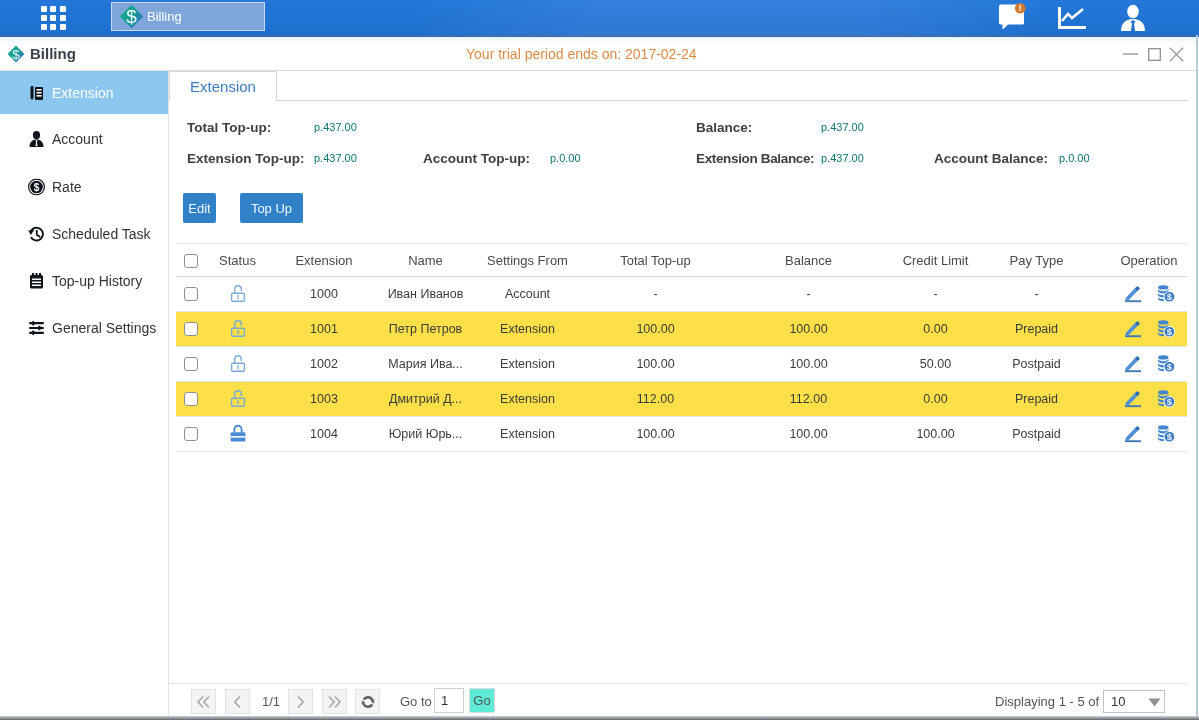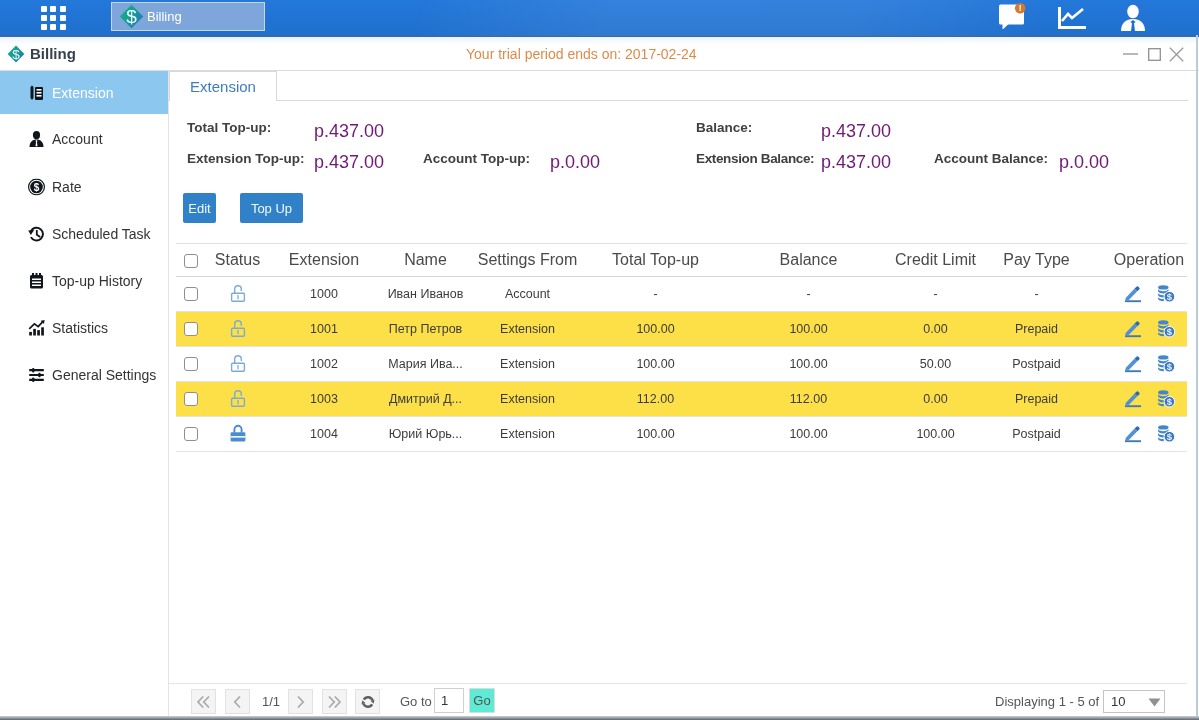--- a/index.html
+++ b/index.html
@@ -36,29 +36,29 @@
 
 
 .main { position:absolute; left:168px; top:71px; width:1019px; height:649px; background:#fff;
   border-left:1px solid #e4e4e4; }
 .tab { position:absolute; left:0px; top:0px; width:108px; height:30px; background:#fff;
   border:1px solid #d8d8d8; border-bottom:none; color:#3e7cc0; font-size:15px;
   display:flex; align-items:center; justify-content:center; }
 .tabline { position:absolute; left:108px; top:29px; width:911px; height:1px; background:#d8d8d8; }
 
 .stat-label { position:absolute; font-size:13.5px; font-weight:bold; color:#404040; white-space:nowrap; }
-.stat-val { position:absolute; font-size:18px; color:#701a75; white-space:nowrap; }
+.stat-val { position:absolute; font-size:11px; color:#0f766e; white-space:nowrap; }
 
 .btn { position:absolute; top:122px; height:30px; background:#3181c9; color:#f2f8ff; font-size:13px;
   border-radius:2px; display:flex; align-items:center; justify-content:center; }
 
 
 .tbl { position:absolute; left:7px; top:172px; width:1011px; }
 .trow { position:relative; width:1011px; display:flex; align-items:center; }
-.thead { height:34px; border-top:1px solid #e0e0e0; border-bottom:1px solid #d6d6d6; font-size:16px; color:#4a4a4a; }
+.thead { height:34px; border-top:1px solid #e0e0e0; border-bottom:1px solid #d6d6d6; font-size:13px; color:#4a4a4a; }
 .tr { height:35px; border-bottom:1px solid #e4e4e4; font-size:12.5px; color:#3c3c3c; }
 .tr.alt { background:#fde047; }
 .c { flex:none; text-align:center; white-space:nowrap; overflow:hidden; }
 .c0 { width:34px; } .c1 { width:55px; } .c2 { width:118px; } .c3 { width:85px; }
 .c4 { width:119px; } .c5 { width:137px; } .c6 { width:169px; } .c7 { width:85px; }
 .c8 { width:117px; } .c9 { width:92px; text-align:center; padding-left:16px; }
 .cb { display:inline-block; width:14px; height:14px; border:1px solid #8f8f8f; border-radius:3px; background:#fff; vertical-align:middle; margin-right:4px; }
 
 
 .footer { position:absolute; left:169px; top:683px; width:1018px; height:33px; background:#fff;
@@ -191,31 +191,20 @@
     <svg class="ic" viewBox="0 0 17 17">
       <rect x="2" y="2.5" width="13" height="13.5" rx="1.5" fill="#10161c"></rect>
       <rect x="4" y="0.5" width="2" height="3.5" fill="#10161c"></rect>
       <rect x="7.5" y="0.5" width="2" height="3.5" fill="#10161c"></rect>
       <rect x="11" y="0.5" width="2" height="3.5" fill="#10161c"></rect>
       <rect x="4" y="6" width="9" height="1.5" fill="#fff"></rect>
       <rect x="4" y="9" width="9" height="1.5" fill="#fff"></rect>
       <rect x="4" y="12" width="9" height="1.5" fill="#fff"></rect>
     </svg>
     <span class="lb">Top-up History</span>
-  </div>
-  <div class="sideitem">
-    <svg class="ic" viewBox="0 0 17 17">
-      <rect x="1.2" y="12.4" width="2.7" height="3.6" fill="#10161c"></rect>
-      <rect x="5.2" y="9.4" width="2.7" height="6.6" fill="#10161c"></rect>
-      <rect x="9.2" y="10.6" width="2.7" height="5.4" fill="#10161c"></rect>
-      <rect x="13.2" y="7.8" width="2.7" height="8.2" fill="#10161c"></rect>
-      <path d="M1.2 9.3 L6.4 4.4 L10.2 7.2 L14.8 2.2" stroke="#10161c" stroke-width="1.7" fill="none"></path>
-      <path d="M12.6 1.2 L16.6 0.4 L16 4.5 z" fill="#10161c"></path>
-    </svg>
-    <span class="lb">Statistics</span>
   </div>
   <div class="sideitem">
     <svg class="ic" viewBox="0 0 17 17">
       <path d="M1.2 3.7 H15.8" stroke="#10161c" stroke-width="2.2"></path>
       <rect x="4.1" y="1.5" width="2.3" height="4.4" rx="1" fill="#10161c"></rect>
       <path d="M1.2 8.5 H15.8" stroke="#10161c" stroke-width="2.2"></path>
       <rect x="10.3" y="6.3" width="2.3" height="4.4" rx="1" fill="#10161c"></rect>
       <path d="M1.2 13.3 H15.8" stroke="#10161c" stroke-width="2.2"></path>
       <rect x="4.1" y="11.1" width="2.3" height="4.4" rx="1" fill="#10161c"></rect>
     </svg>

